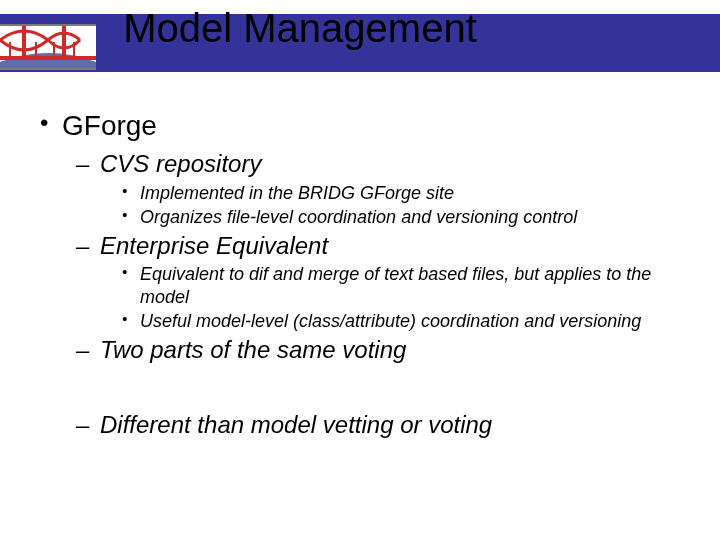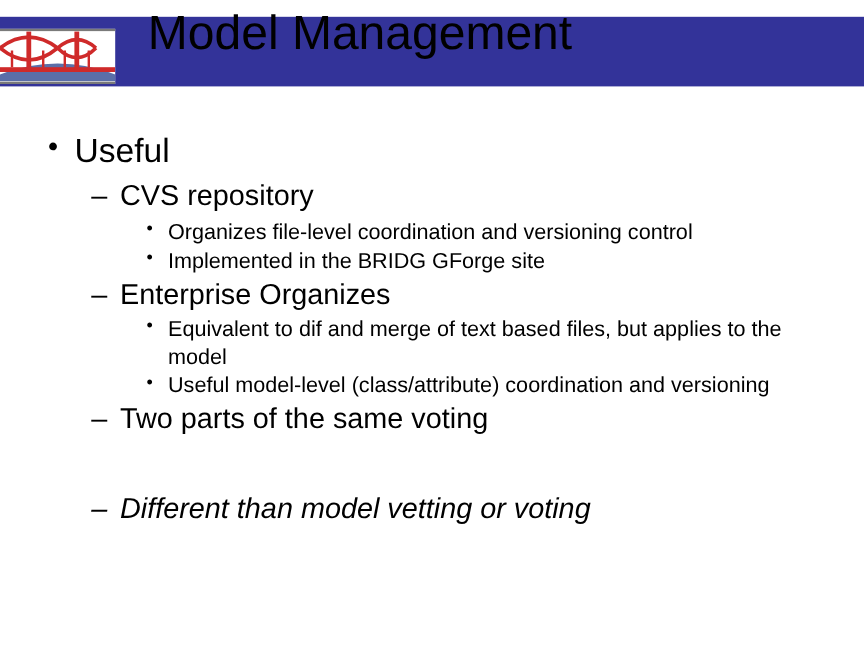--- a/index.html
+++ b/index.html
@@ -74,20 +74,21 @@
   .lvl2 {
     margin-top: 6px;
   }
   .lvl2 > li {
     font-size: 24px;
     line-height: 1.28;
     margin-bottom: 2px;
     padding-left: 26px;
     margin-left: 12px;
     position: relative;
+    font-style: italic;
   }
   .lvl2 > li::before {
     content: "–";
     position: absolute;
     left: 2px;
     top: 0;
   }
   .lvl2 > li.italic { font-style: italic; margin-top: 44px; }
 
   .lvl3 {
@@ -132,31 +133,31 @@
         <line x1="74" y1="16" x2="74" y2="30" stroke="#cf2a2a" stroke-width="2"></line>
       </svg>
     </div>
   </div>
 
   <div class="title">Model Management</div>
 
   <div class="body">
     <ul class="lvl1">
       <li>
-        <span>Useful</span>
+        <span>GForge</span>
         <ul class="lvl2">
           <li>
             <span>CVS repository</span>
             <ul class="lvl3">
+              <li><span>Implemented in the BRIDG GForge site</span></li>
               <li><span>Organizes file-level coordination and versioning control</span></li>
-              <li><span>Implemented in the BRIDG GForge site</span></li>
             </ul>
           </li>
           <li>
-            <span>Enterprise Organizes</span>
+            <span>Enterprise Equivalent</span>
             <ul class="lvl3">
               <li><span>Equivalent to dif and merge of text based files, but applies to the model</span></li>
               <li><span>Useful model-level (class/attribute) coordination and versioning</span></li>
             </ul>
           </li>
           <li><span>Two parts of the same voting</span></li>
           <li class="italic"><span>Different than model vetting or voting</span></li>
         </ul>
       </li>
     </ul>

